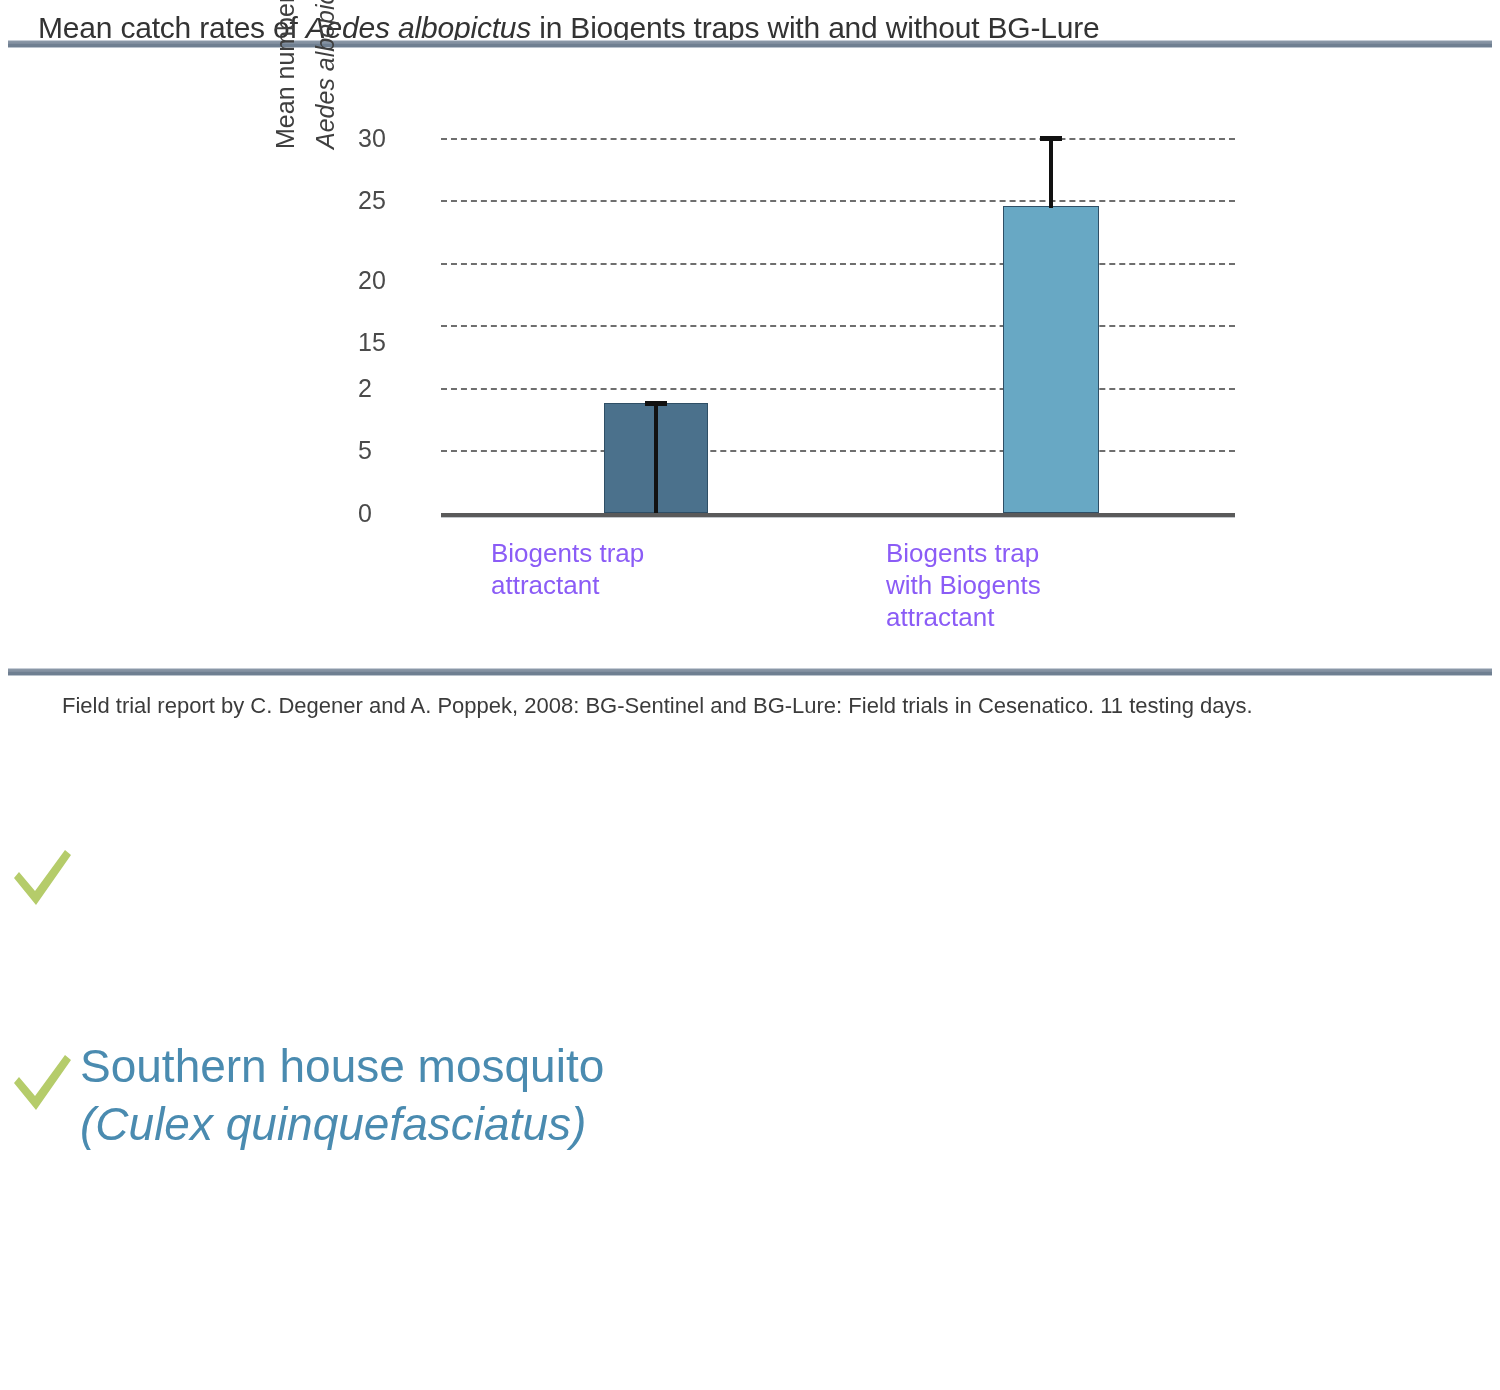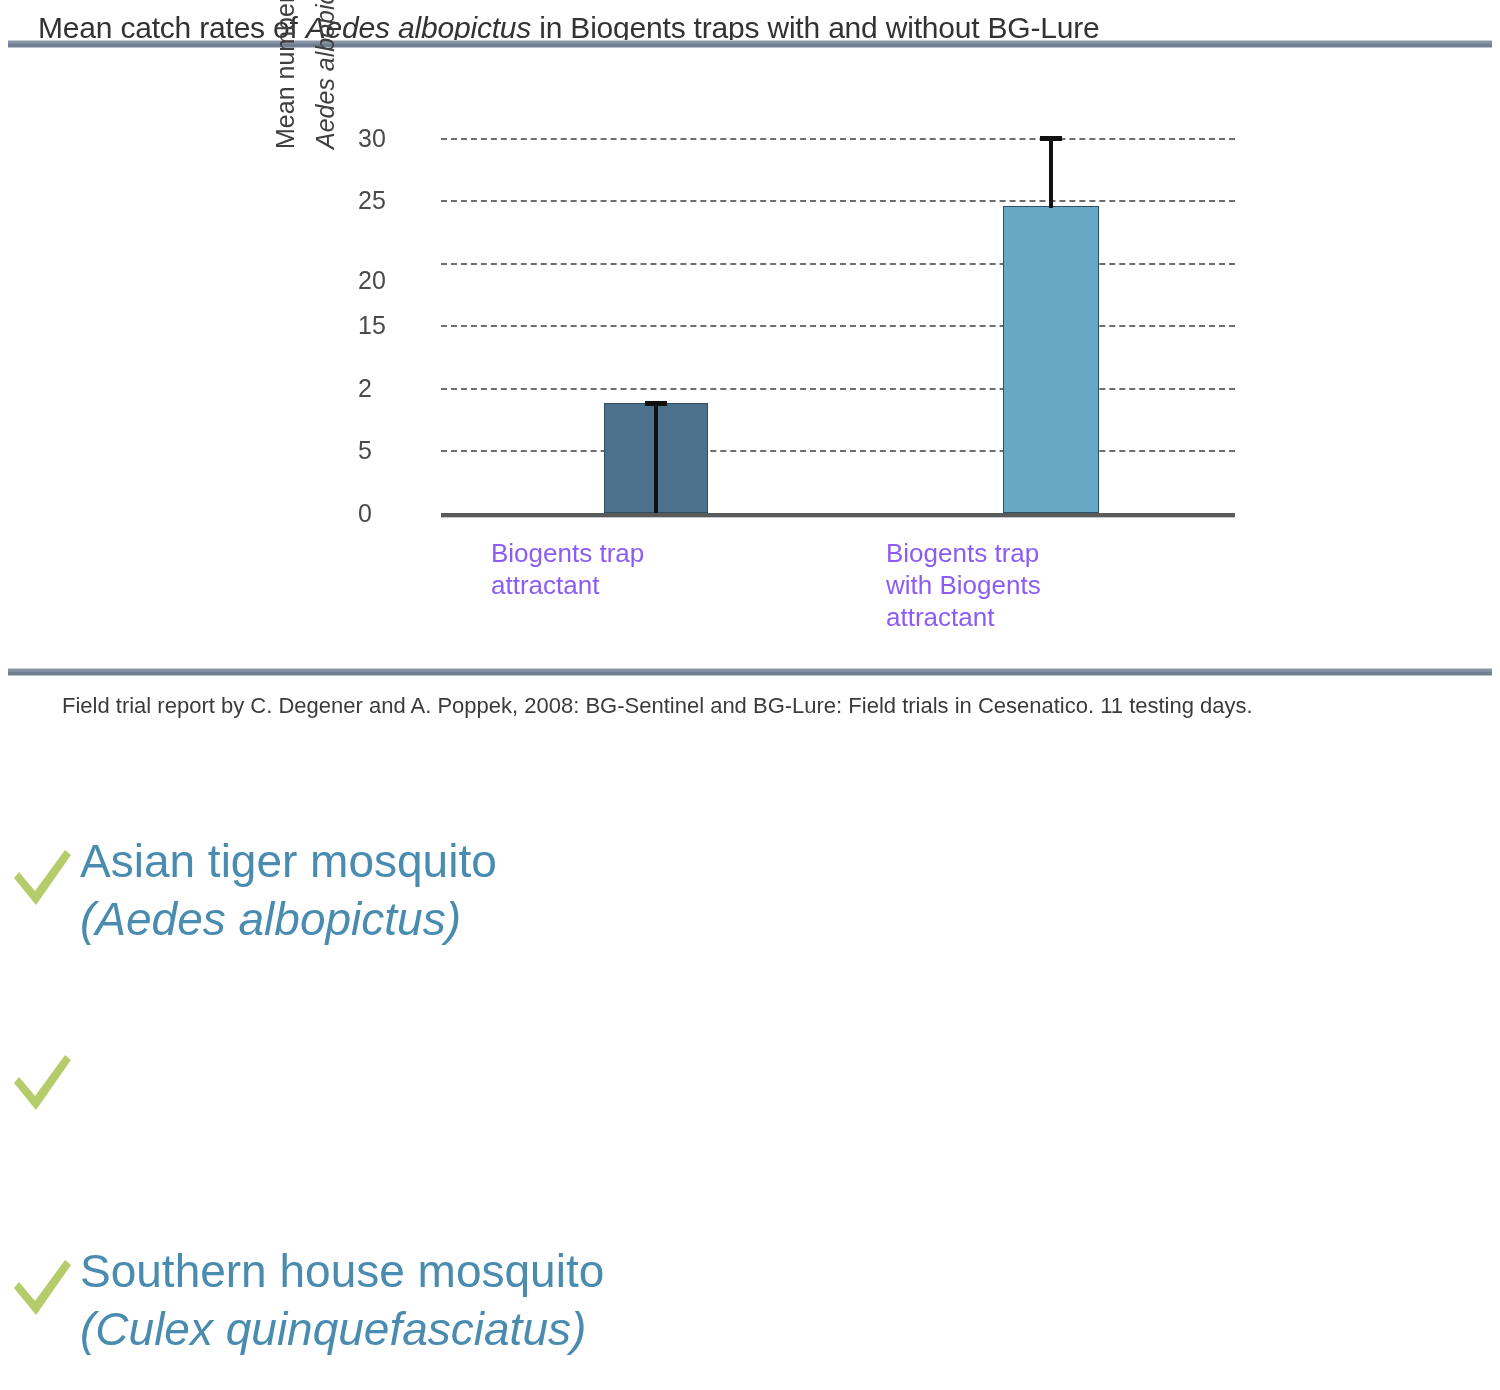--- a/index.html
+++ b/index.html
@@ -198,21 +198,21 @@
     <div class="yline yline1">Mean number of caught female</div>
     <div class="yline yline2">
       <span>Aedes albopictus</span>
     </div>
   </div>
 
   <div id="tick-col">
     <div class="tick-label" style="top:66px">30</div>
     <div class="tick-label" style="top:128px">25</div>
     <div class="tick-label" style="top:208px">20</div>
-    <div class="tick-label" style="top:253px">15</div>
+    <div class="tick-label" style="top:270px">15</div>
     <div class="tick-label" style="top:316px">2</div>
     <div class="tick-label" style="top:378px">5</div>
     <div class="tick-label" style="top:441px">0</div>
   </div>
 
   <div id="plot">
     <div class="gridline" style="top:78px"></div>
     <div class="gridline" style="top:140px"></div>
     <div class="gridline" style="top:203px"></div>
     <div class="gridline" style="top:265px"></div>
@@ -240,31 +240,20 @@
     </div>
   </div>
 </div>
 
 <div class="rule" id="rule-bottom"></div>
 
 <div id="source-caption">Field trial report by C. Degener and A. Poppek, 2008: BG-Sentinel and BG-Lure: Field trials in Cesenatico. 11 testing days.</div>
 
 <div id="checklist">
 
-  <div class="check-item">
-    <span class="check-icon">
-      <svg viewBox="0 0 62 66" width="62" height="66" aria-hidden="true">
-        <path d="M4 32 L9 26 L25 45 L55 4 L61 9 L26 59 Z" fill="#b5cc6a"></path>
-      </svg>
-    </span>
-    <div class="check-text">
-      <div>Asian tiger mosquito</div>
-      <div><span class="sci">(</span><span class="sci">Aedes albopictus</span><span class="sci">)</span></div>
-    </div>
-  </div>
 
   <div class="check-item">
     <span class="check-icon">
       <svg viewBox="0 0 62 66" width="62" height="66" aria-hidden="true">
         <path d="M4 32 L9 26 L25 45 L55 4 L61 9 L26 59 Z" fill="#b5cc6a"></path>
       </svg>
     </span>
   </div>
 
   <div class="check-item">

